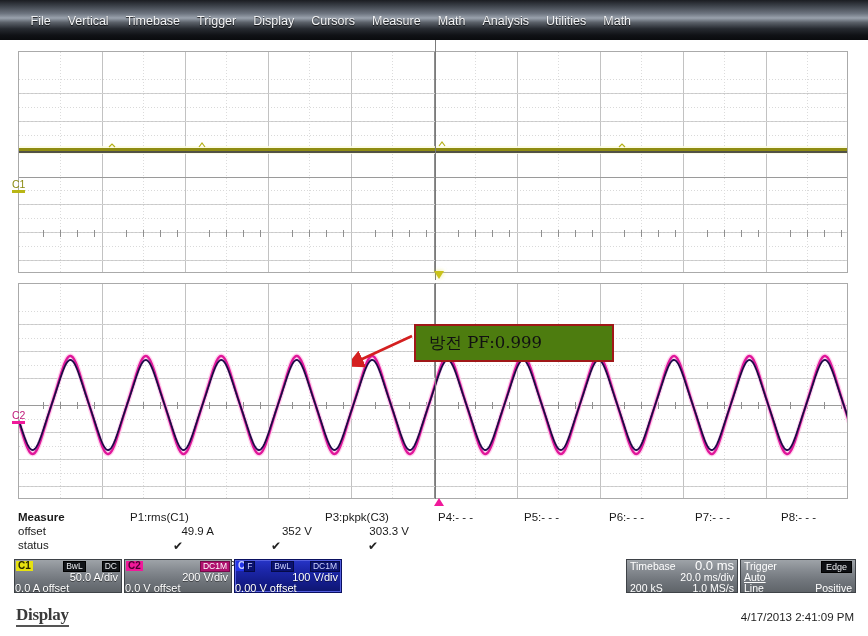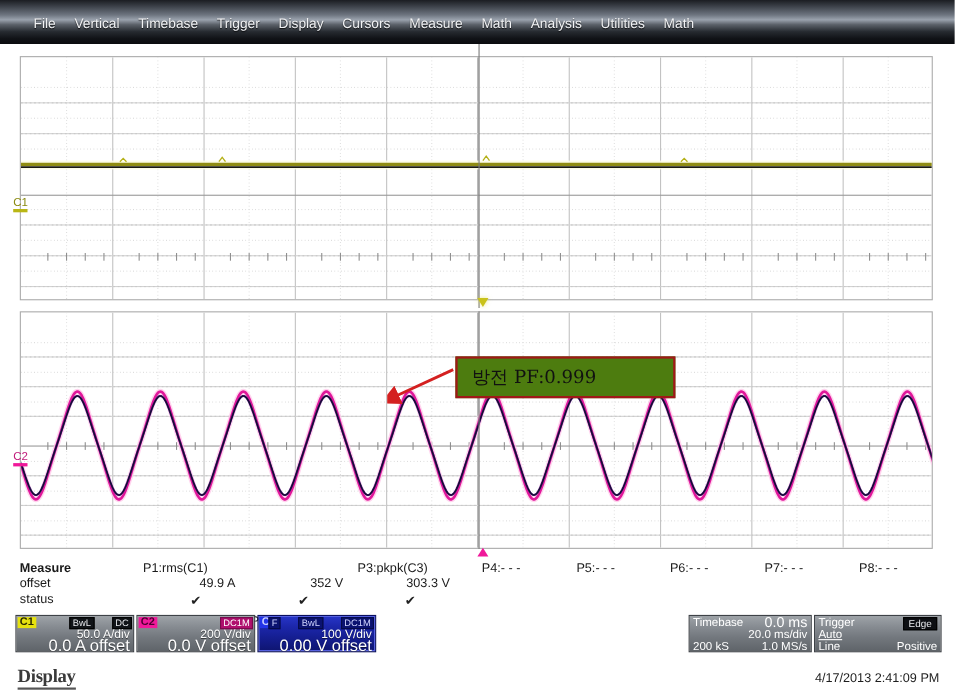--- a/index.html
+++ b/index.html
@@ -239,21 +239,21 @@
   }
   .dtag.pinkbg { background: #b0106e; color: #ffffff; border-color: #76094a; }
   .dtag.bluebg { background: #0a1270; color: #cfd4ff; border-color: #050a48; }
   .dbox .drow2 {
     position: absolute; left: 0; right: 3px; top: 11px;
     text-align: right; font-size: 11px; line-height: 12px;
     text-shadow: 0 1px 0 rgba(0,0,0,0.5);
   }
   .dbox .drow3 {
     position: absolute; left: 0; right: 3px; top: 22px;
-    text-align: right; font-size: 15px; line-height: 12px;
+    font-size: 11px; line-height: 12px;
     text-shadow: 0 1px 0 rgba(0,0,0,0.5);
   }
   #dbox-c1 { left: 14px; }
   #dbox-c2 { left: 124px; }
   #dbox-c3 { left: 234px; }
   #dbox-c1 .dname { background: #e6e210; color: #2a2a00; }
   #dbox-c2 .dname { background: #f0199a; color: #4a0030; }
   #dbox-c3 .dname { background: #2334e8; color: #c8ceff; }
 
   

